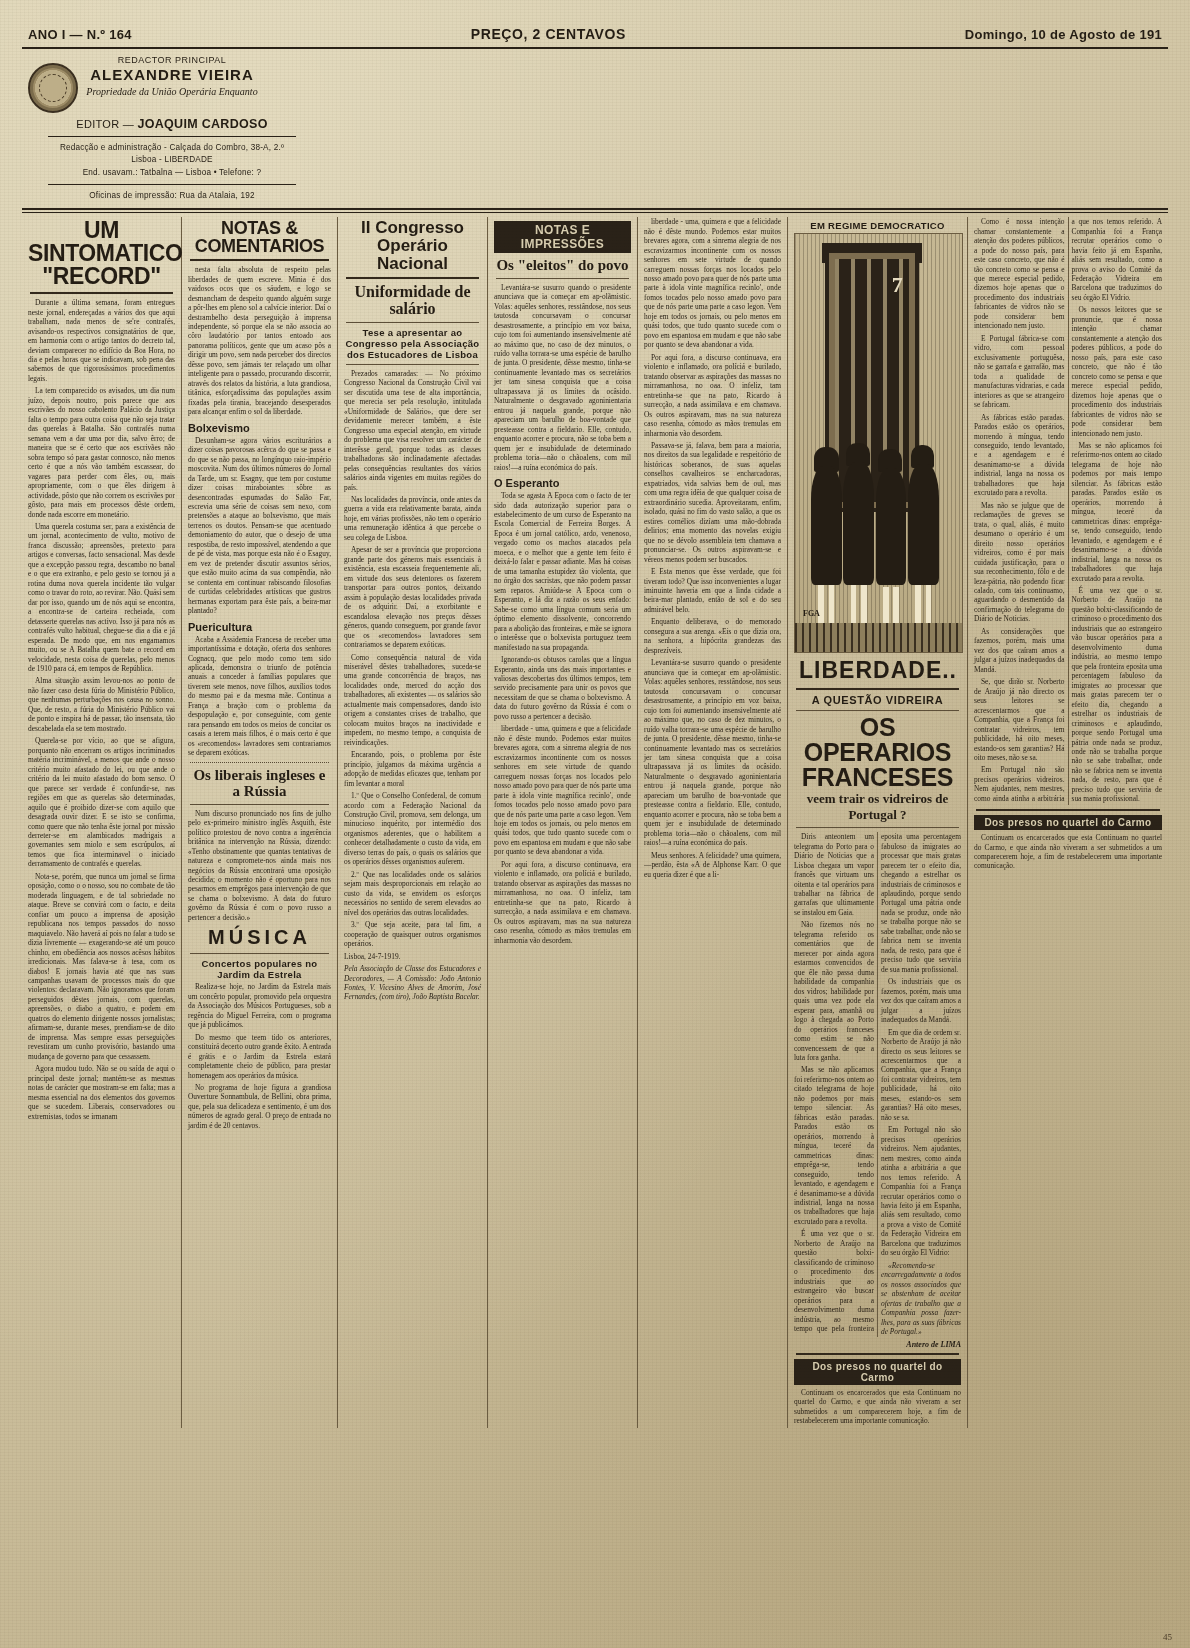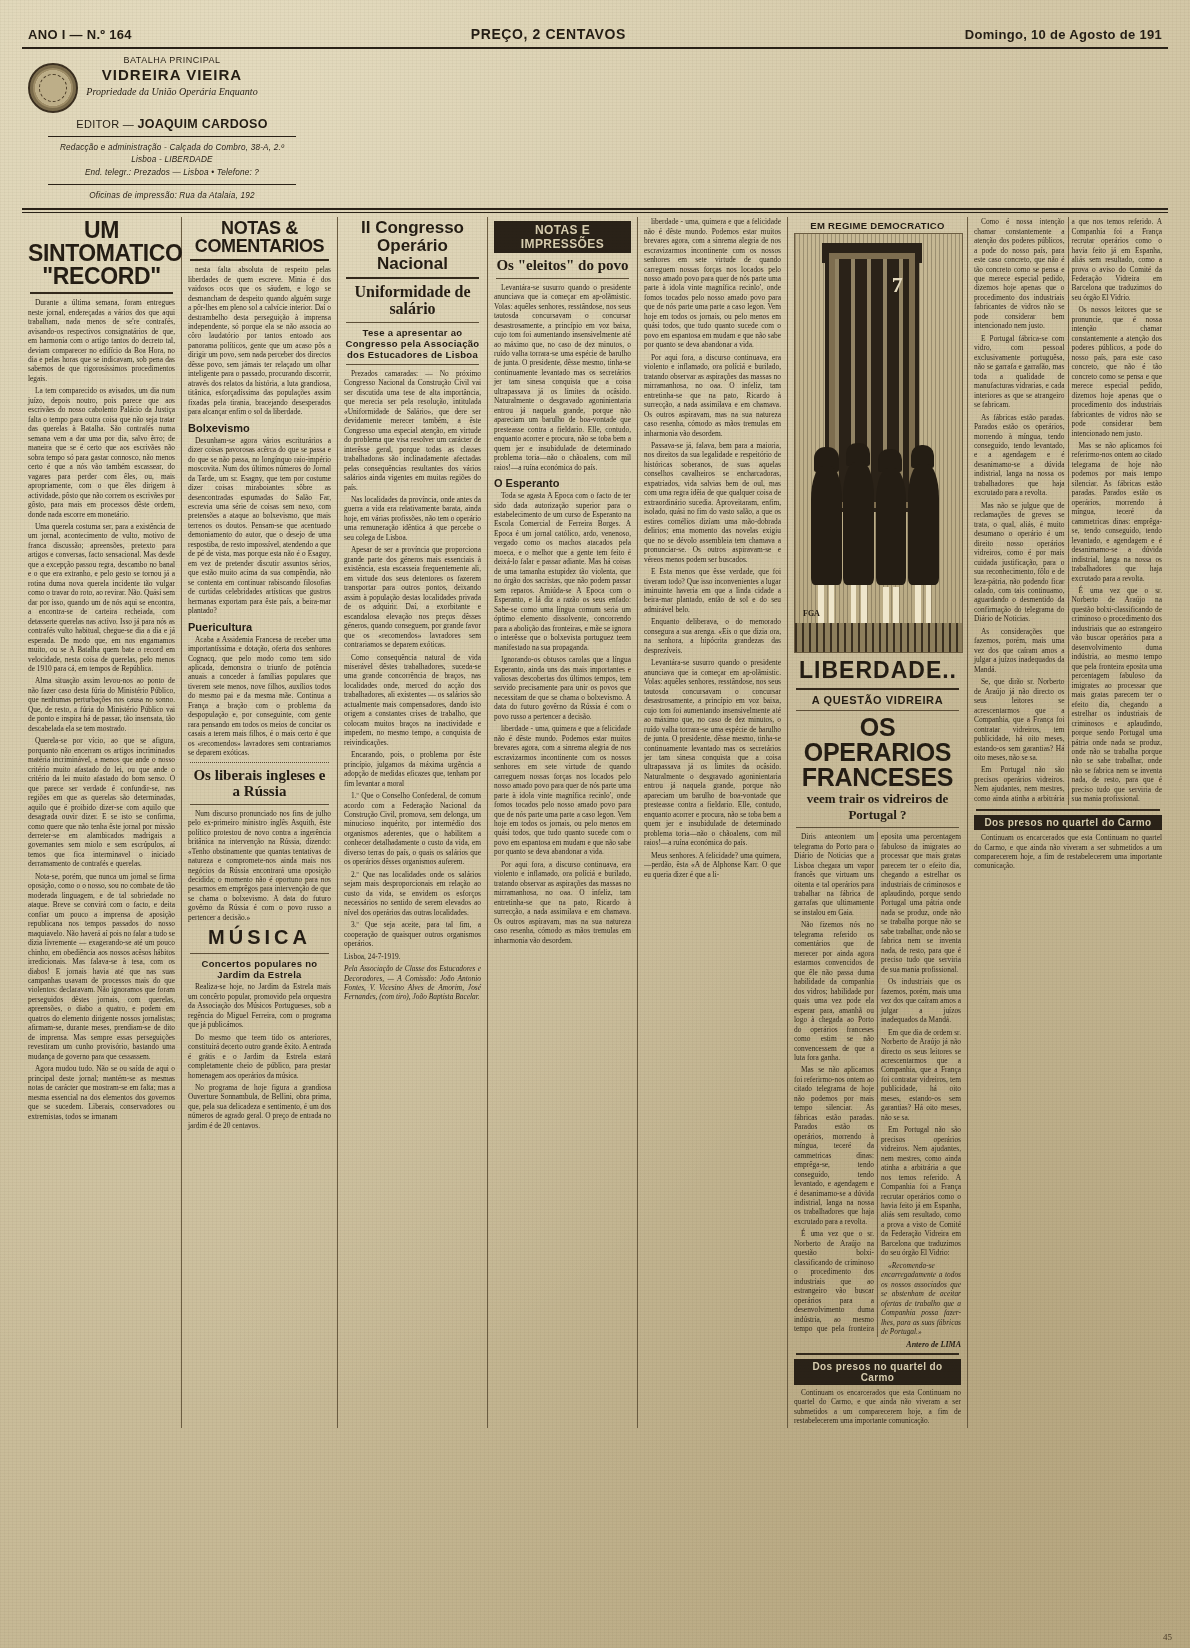--- a/index.html
+++ b/index.html
@@ -48,21 +48,21 @@
   .seal:after{
     content:"";position:absolute;left:9px;top:9px;right:9px;bottom:9px;border-radius:50%;
     border:1px dashed #4a3c28;
   }
   .mh-left .l1{font-family:"Liberation Sans",sans-serif;font-size:9px;letter-spacing:.5px;}
   .mh-left .l2{font-family:"Liberation Sans",sans-serif;font-weight:bold;font-size:15px;letter-spacing:1px;margin-top:1px;}
   .mh-left .l3{font-family:"Liberation Serif",serif;font-size:10px;font-style:italic;margin-top:3px;}
   .mh-left .l4{font-family:"Liberation Sans",sans-serif;font-size:11px;margin-top:20px;letter-spacing:.3px;}
   .mh-left .l4 b{font-size:12.5px;}
   .mh-left .dash{border-top:1px solid #2a2218;margin:5px 26px;}
-  .mh-left .sm{font-family:"Liberation Sans",sans-serif;font-size:8.2px;letter-spacing:.2px;line-height:1.5;font-style:italic;}
+  .mh-left .sm{font-family:"Liberation Sans",sans-serif;font-size:8.2px;letter-spacing:.2px;line-height:1.5;}
   .mh-right{flex:1;text-align:center;padding-left:6px;}
   .title{
     font-family:"Liberation Sans",sans-serif;
     font-weight:bold;font-size:94px;line-height:.92;
     letter-spacing:6px;
     transform:scaleY(1.18) scaleX(1.02);
     transform-origin:50% 60%;
     margin:10px 0 14px 0;
     color:#1d1811;
     text-shadow:1px 0 0 #1d1811;
@@ -204,31 +204,31 @@
   <div class="topline">
     <span>ANO I — N.º 164</span>
     <span class="mid">PREÇO, 2 CENTAVOS</span>
     <span>Domingo, 10 de Agosto de 191</span>
   </div>
   <div class="rule"></div>
 
   <div class="masthead">
     <div class="mh-left">
       <div class="seal"></div>
-      <div class="l1">BATALHA PRINCIPAL</div>
-      <div class="l2">VIDREIRA VIEIRA</div>
+      <div class="l1">REDACTOR PRINCIPAL</div>
+      <div class="l2">ALEXANDRE VIEIRA</div>
       <div class="l3">Propriedade da União Operária Enquanto</div>
       <div class="l4">
         <span>EDITOR —</span>
         <b>JOAQUIM CARDOSO</b>
       </div>
       <div class="dash"></div>
       <div class="sm">Redacção e administração - Calçada do Combro, 38-A, 2.º</div>
       <div class="sm">Lisboa - LIBERDADE</div>
-      <div class="sm">End. telegr.: Prezados — Lisboa  •  Telefone: ?</div>
+      <div class="sm">End. usavam.: Tatbalna — Lisboa  •  Telefone: ?</div>
       <div class="dash"></div>
       <div class="sm">Oficinas de impressão: Rua da Atalaia, 192</div>
     </div>
   </div>
   <div class="mastrule"></div>
   <div class="mastrule2"></div>
 
   <div class="grid">
 
     <div class="col c1">

